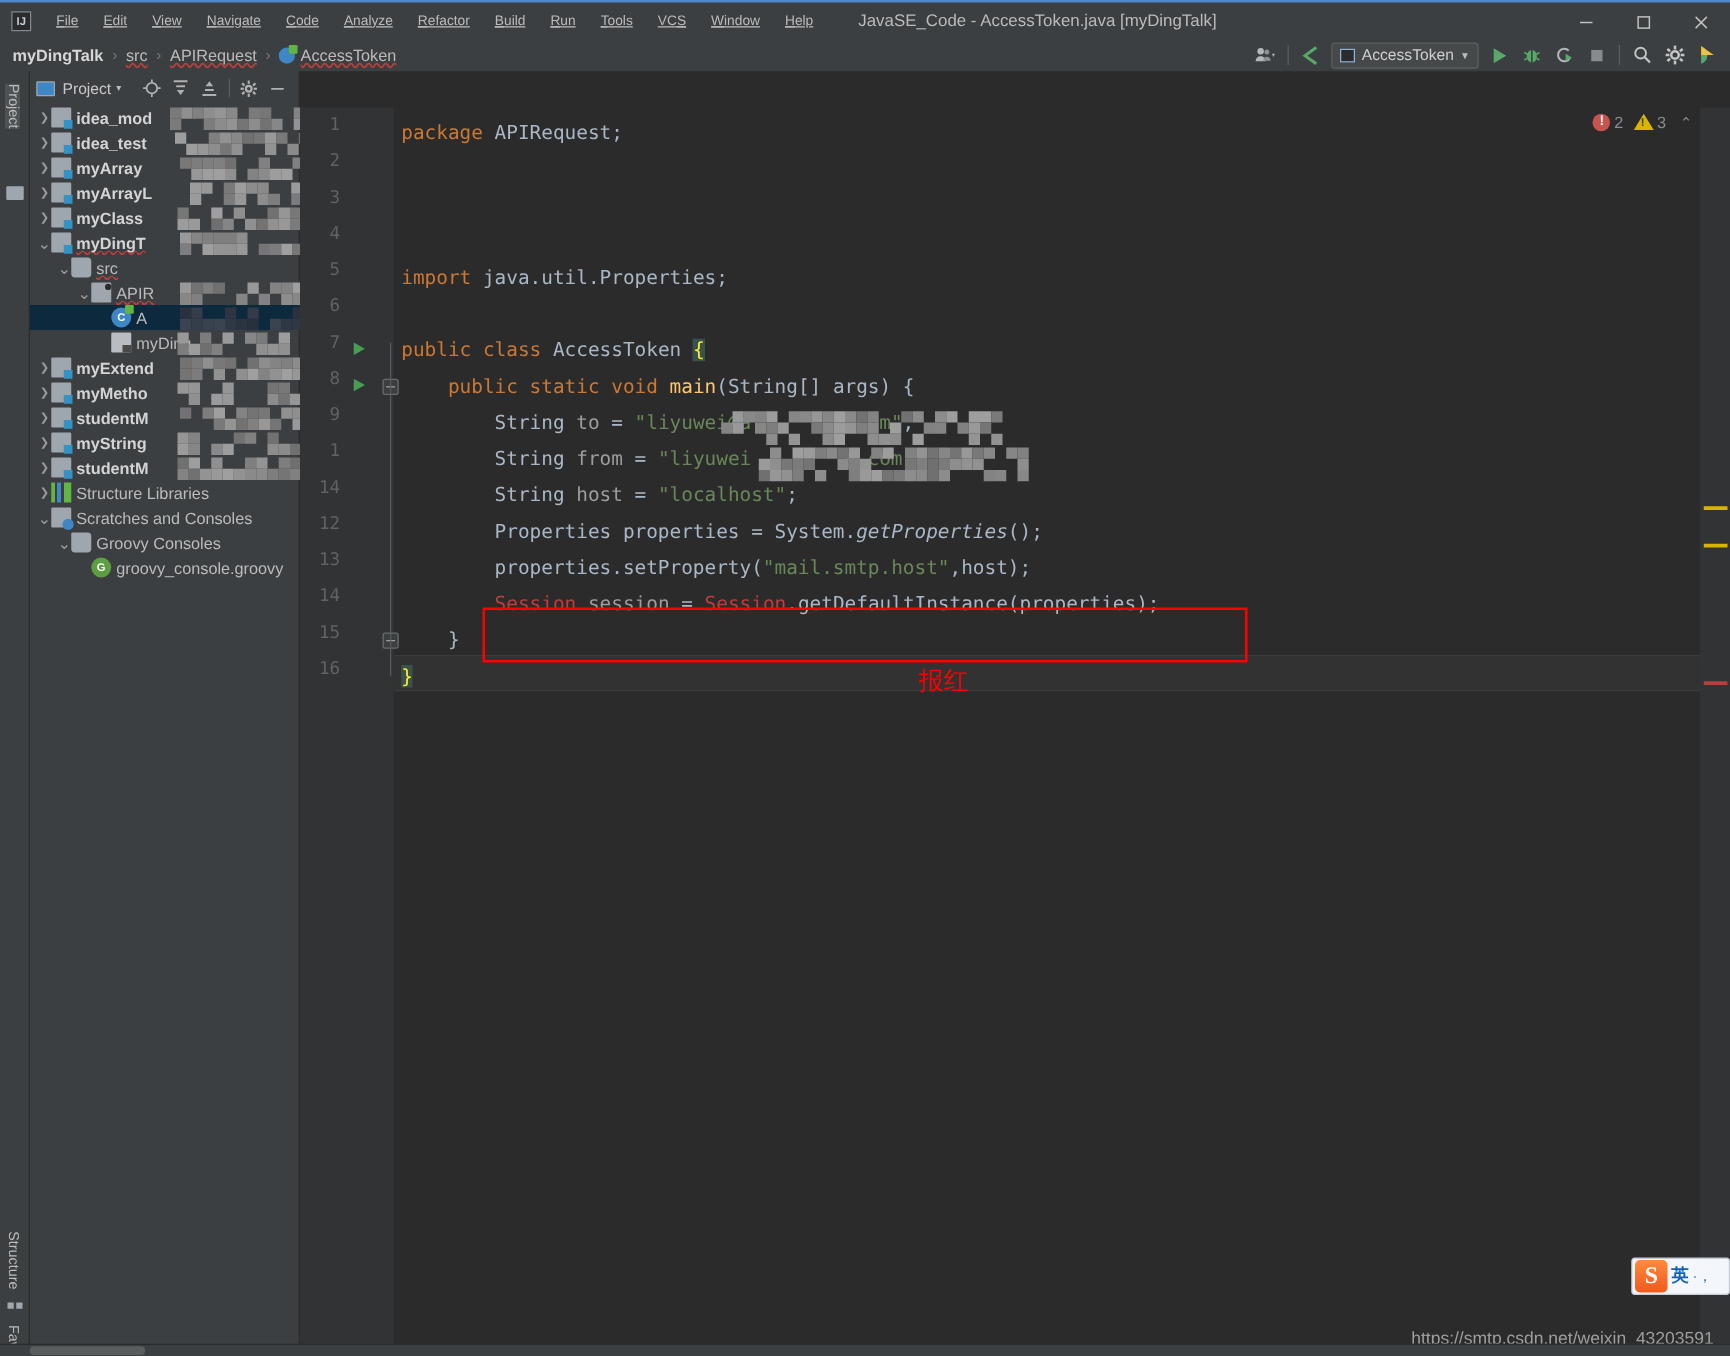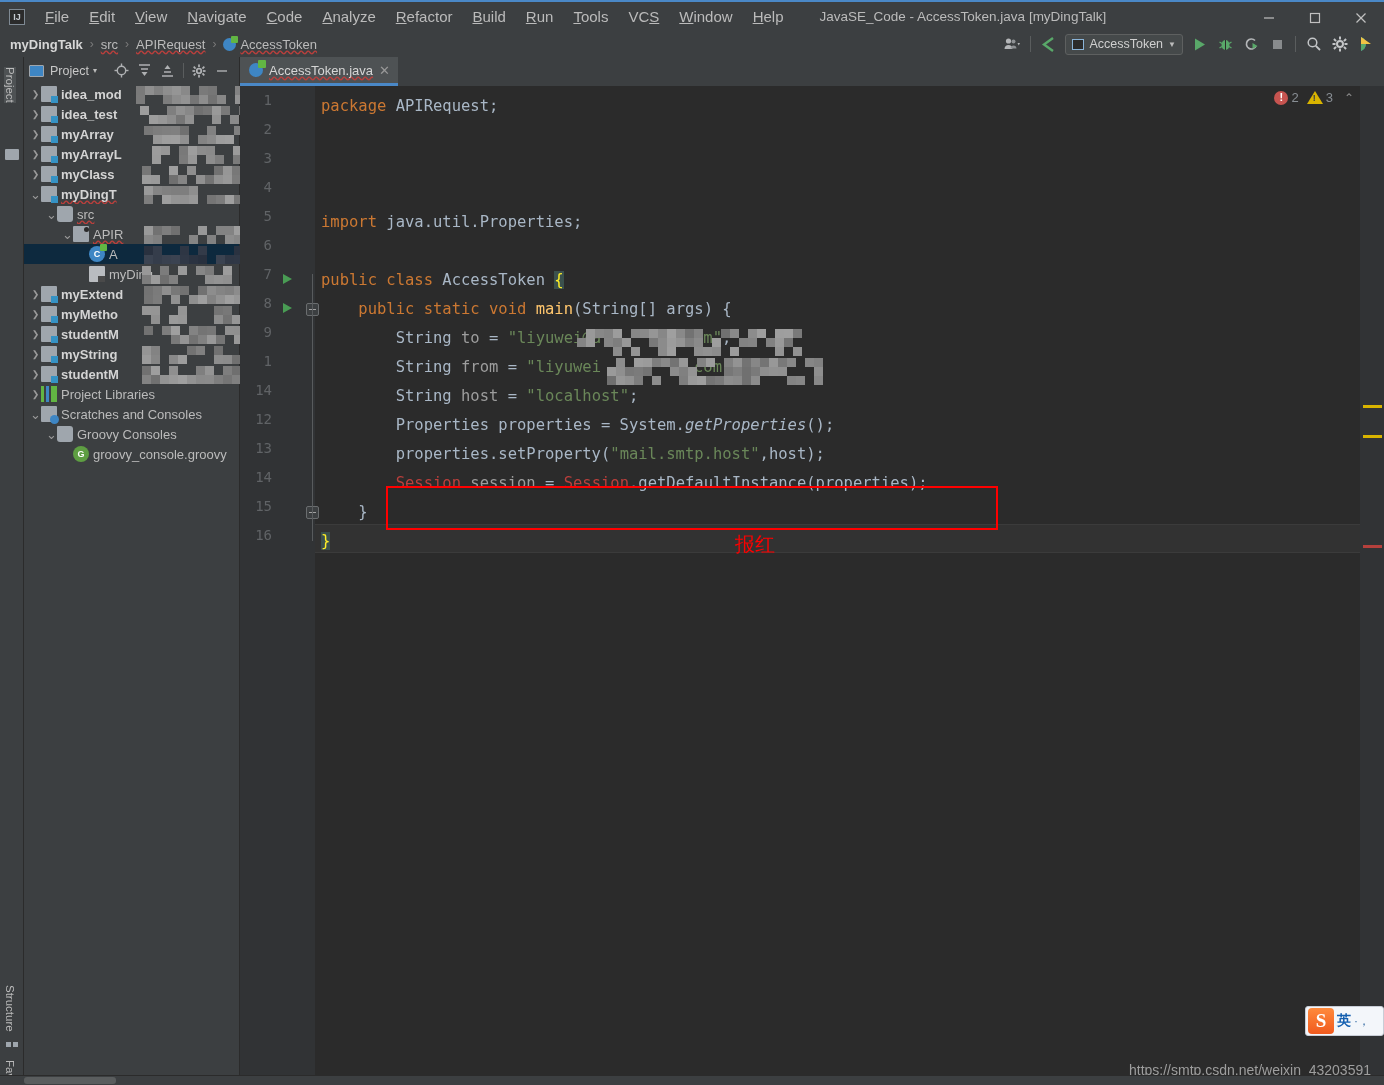--- a/index.html
+++ b/index.html
@@ -18,22 +18,22 @@
     display: flex; align-items: center;
   }
   .ij-logo {
     width: 16px; height: 16px; margin-left: 9px; margin-right: 10px;
     border: 1px solid #7F8A94; background: #2B2B2B;
     font-size: 9px; color: #C8CDD3; text-align: center; line-height: 14px;
     font-family: "Liberation Sans", sans-serif; font-weight: bold;
   }
   .menu { display: flex; align-items: center; height: 100%; }
   .menu-item {
-    padding: 3px 10px; font-size: 15px; color: #BBBBBB;
-    line-height: 20px; white-space: nowrap; cursor: default;
+    padding: 3px 10px; font-size: 11px; color: #BBBBBB;
+    line-height: 20px; white-space: nowrap; cursor: default; text-decoration: underline;
   }
   .menu-item u { text-decoration: underline; }
   .win-title {
     margin-left: 26px; font-size: 13.5px; color: #BBBBBB; white-space: nowrap;
   }
   .win-ctrls {
     position: absolute; right: 0; top: 0; height: 31px;
     display: flex; align-items: center;
   }
   .win-btn {
@@ -535,21 +535,21 @@
           <span class="tlabel b">myString</span>
         </div>
         <div class="trow" style="padding-left: 6px;">
           <span class="tarrow">❯</span>
           <span class="ic ic-mod"></span>
           <span class="tlabel b">studentM</span>
         </div>
         <div class="trow" style="padding-left: 6px;">
           <span class="tarrow">❯</span>
           <span class="ic ic-libs"></span>
-          <span class="tlabel">Project Libraries</span>
+          <span class="tlabel">Structure Libraries</span>
         </div>
         <div class="trow" style="padding-left: 6px;">
           <span class="tarrow" style="font-size: 13px; line-height: 7px;">⌄</span>
           <span class="ic ic-scratch"></span>
           <span class="tlabel">Scratches and Consoles</span>
         </div>
         <div class="trow" style="padding-left: 22px;">
           <span class="tarrow" style="font-size: 13px; line-height: 7px;">⌄</span>
           <span class="ic ic-fold"></span>
           <span class="tlabel">Groovy Consoles</span>
@@ -843,29 +843,20 @@
         <div class="pix" style="left: 199px; top: 291px; width: 9px; height: 9px; background: rgb(117, 117, 117);"></div>
         <div class="pix" style="left: 208px; top: 291px; width: 9px; height: 9px; background: rgb(128, 128, 128);"></div>
         <div class="pix" style="left: 217px; top: 291px; width: 9px; height: 9px; background: rgb(120, 120, 120);"></div>
         <div class="pix" style="left: 226px; top: 291px; width: 9px; height: 9px; background: rgb(132, 132, 132);"></div>
         <div class="pix" style="left: 244px; top: 291px; width: 9px; height: 9px; background: rgb(127, 127, 127);"></div>
       </div>
   </div>
 
   <div class="editor-wrap">
 
-    <div class="tabbar">
-      <div class="tab">
-        <span style="position:relative;display:inline-block;width:14px;height:14px;border-radius:50%;background:#3E86C4;">
-          <span style="position:absolute;right:-3px;top:-3px;width:8px;height:8px;background:#62B543;border-radius:1px;"></span>
-        </span>
-        <span class="tab-name">AccessToken.java</span>
-        <span class="tab-close">✕</span>
-      </div>
-    </div>
 
     <div class="inspect-widget">
       <div class="err-badge">!</div>
       <span class="badge-count">2</span>
       <div class="warn-badge"></div>
       <span class="badge-count">3</span>
       <span class="chev">⌃</span>
       <span class="chev">⌄</span>
     </div>
 

